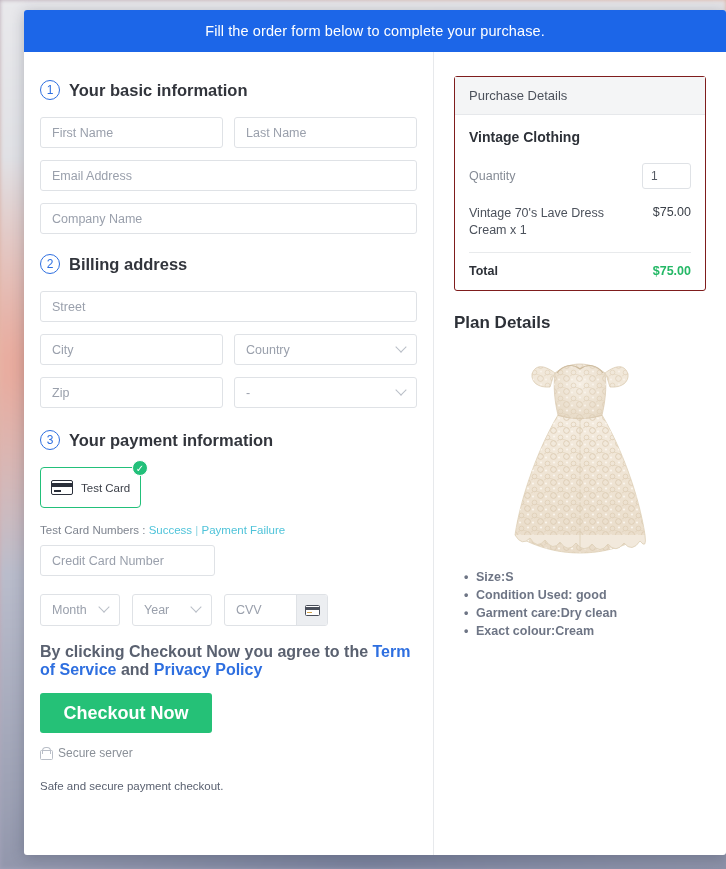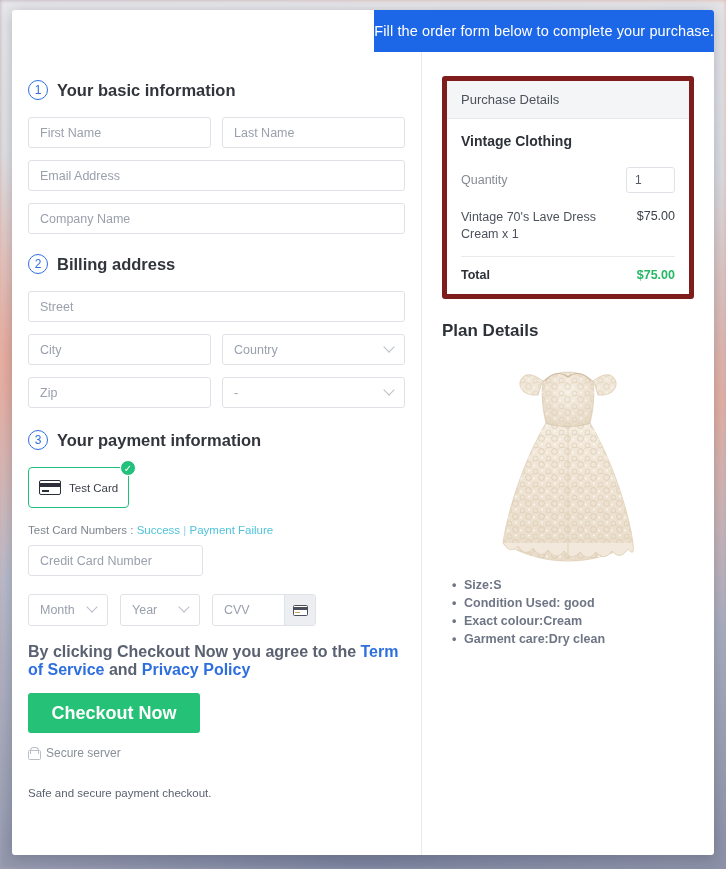--- a/index.html
+++ b/index.html
@@ -17,29 +17,28 @@
     position: absolute; inset: 0;
     background:
       radial-gradient(ellipse 420px 300px at 6% 42%, rgba(240,160,140,0.85), rgba(240,160,140,0) 70%),
       radial-gradient(ellipse 380px 320px at 97% 46%, rgba(238,170,150,0.8), rgba(238,170,150,0) 70%),
       radial-gradient(ellipse 500px 260px at 50% 100%, rgba(120,128,155,0.9), rgba(120,128,155,0) 75%),
       linear-gradient(175deg, #e9e9ec 0%, #dadbe0 30%, #b9bccb 62%, #8b90a6 100%);
     filter: blur(2px);
   }
   .page-card {
     position: absolute;
-    left: 12px; top: 10px;
+    left: 24px; top: 10px;
     width: 702px; height: 845px;
     background: #ffffff;
     border-radius: 3px;
     box-shadow: 0 2px 14px rgba(40,45,70,0.28);
     overflow: hidden;
     display: flex;
     flex-direction: column;
-    align-items: flex-end;
   }
   .banner {
     height: 42px;
     background: #1c66e8;
     color: #ffffff;
     font-size: 14.5px;
     display: flex;
     align-items: center;
     justify-content: center;
     letter-spacing: 0.1px;
@@ -192,39 +191,39 @@
     width: 172px; height: 40px;
     background: #25c177;
     border: none; border-radius: 3px;
     color: #fff;
     font-size: 18px;
     font-weight: 700;
     font-family: "Liberation Sans", sans-serif;
     cursor: pointer;
     margin-bottom: 13px;
   }
-  .secure-row { display: flex; align-items: center; gap: 7px; margin-bottom: 27px; }
+  .secure-row { display: flex; align-items: center; gap: 7px; margin-bottom: 20px; }
   .lock-ico { width: 11px; height: 13px; position: relative; flex: none; }
   .lock-ico::before {
     content: ""; position: absolute;
     left: 2px; top: 0; width: 7px; height: 6px;
     border: 1.3px solid #b9bec7;
     border-bottom: none;
     border-radius: 4px 4px 0 0;
   }
   .lock-ico::after {
     content: ""; position: absolute;
     left: 0; bottom: 0; width: 11px; height: 8px;
     border: 1.3px solid #b9bec7; border-radius: 1.5px;
   }
   .secure-label { font-size: 12px; color: #8a9098; }
   .safe-note { font-size: 11.5px; color: #5a6170; font-weight: 400; }
   
   .purchase-card {
-    border: 5px solid #7f1d1d;
+    border: 1px solid #7f1d1d;
     border-radius: 3px;
     margin-bottom: 22px;
   }
   .purchase-head {
     background: #f4f5f6;
     border-bottom: 1px solid #e6e8eb;
     padding: 11px 14px;
     font-size: 13px;
     color: #4c525c;
   }
@@ -428,18 +427,18 @@
           <path d="M50 30 C38 21 30 22 27 31 C26 39 33 45 45 44 C47 38 48 33 50 30 Z" fill="url(#lacePat)" opacity="0.75"></path>
           <path d="M100 30 C112 21 120 22 123 31 C124 39 117 45 105 44 C103 38 102 33 100 30 Z" fill="url(#lacePat)" opacity="0.75"></path>
 
           <path d="M75 74 L75 208" stroke="#d9cab1" stroke-width="0.9" fill="none" opacity="0.8"></path>
         </svg>
       </div>
 
       <ul class="bullets">
         <li>Size:S</li>
         <li>Condition Used: good</li>
+        <li>Garment care:Dry clean</li>
         <li>Exact colour:Cream</li>
-        <li>Garment care:Dry clean</li>
       </ul>
     </div>
   </div>
 </div>
 
 </body></html>

